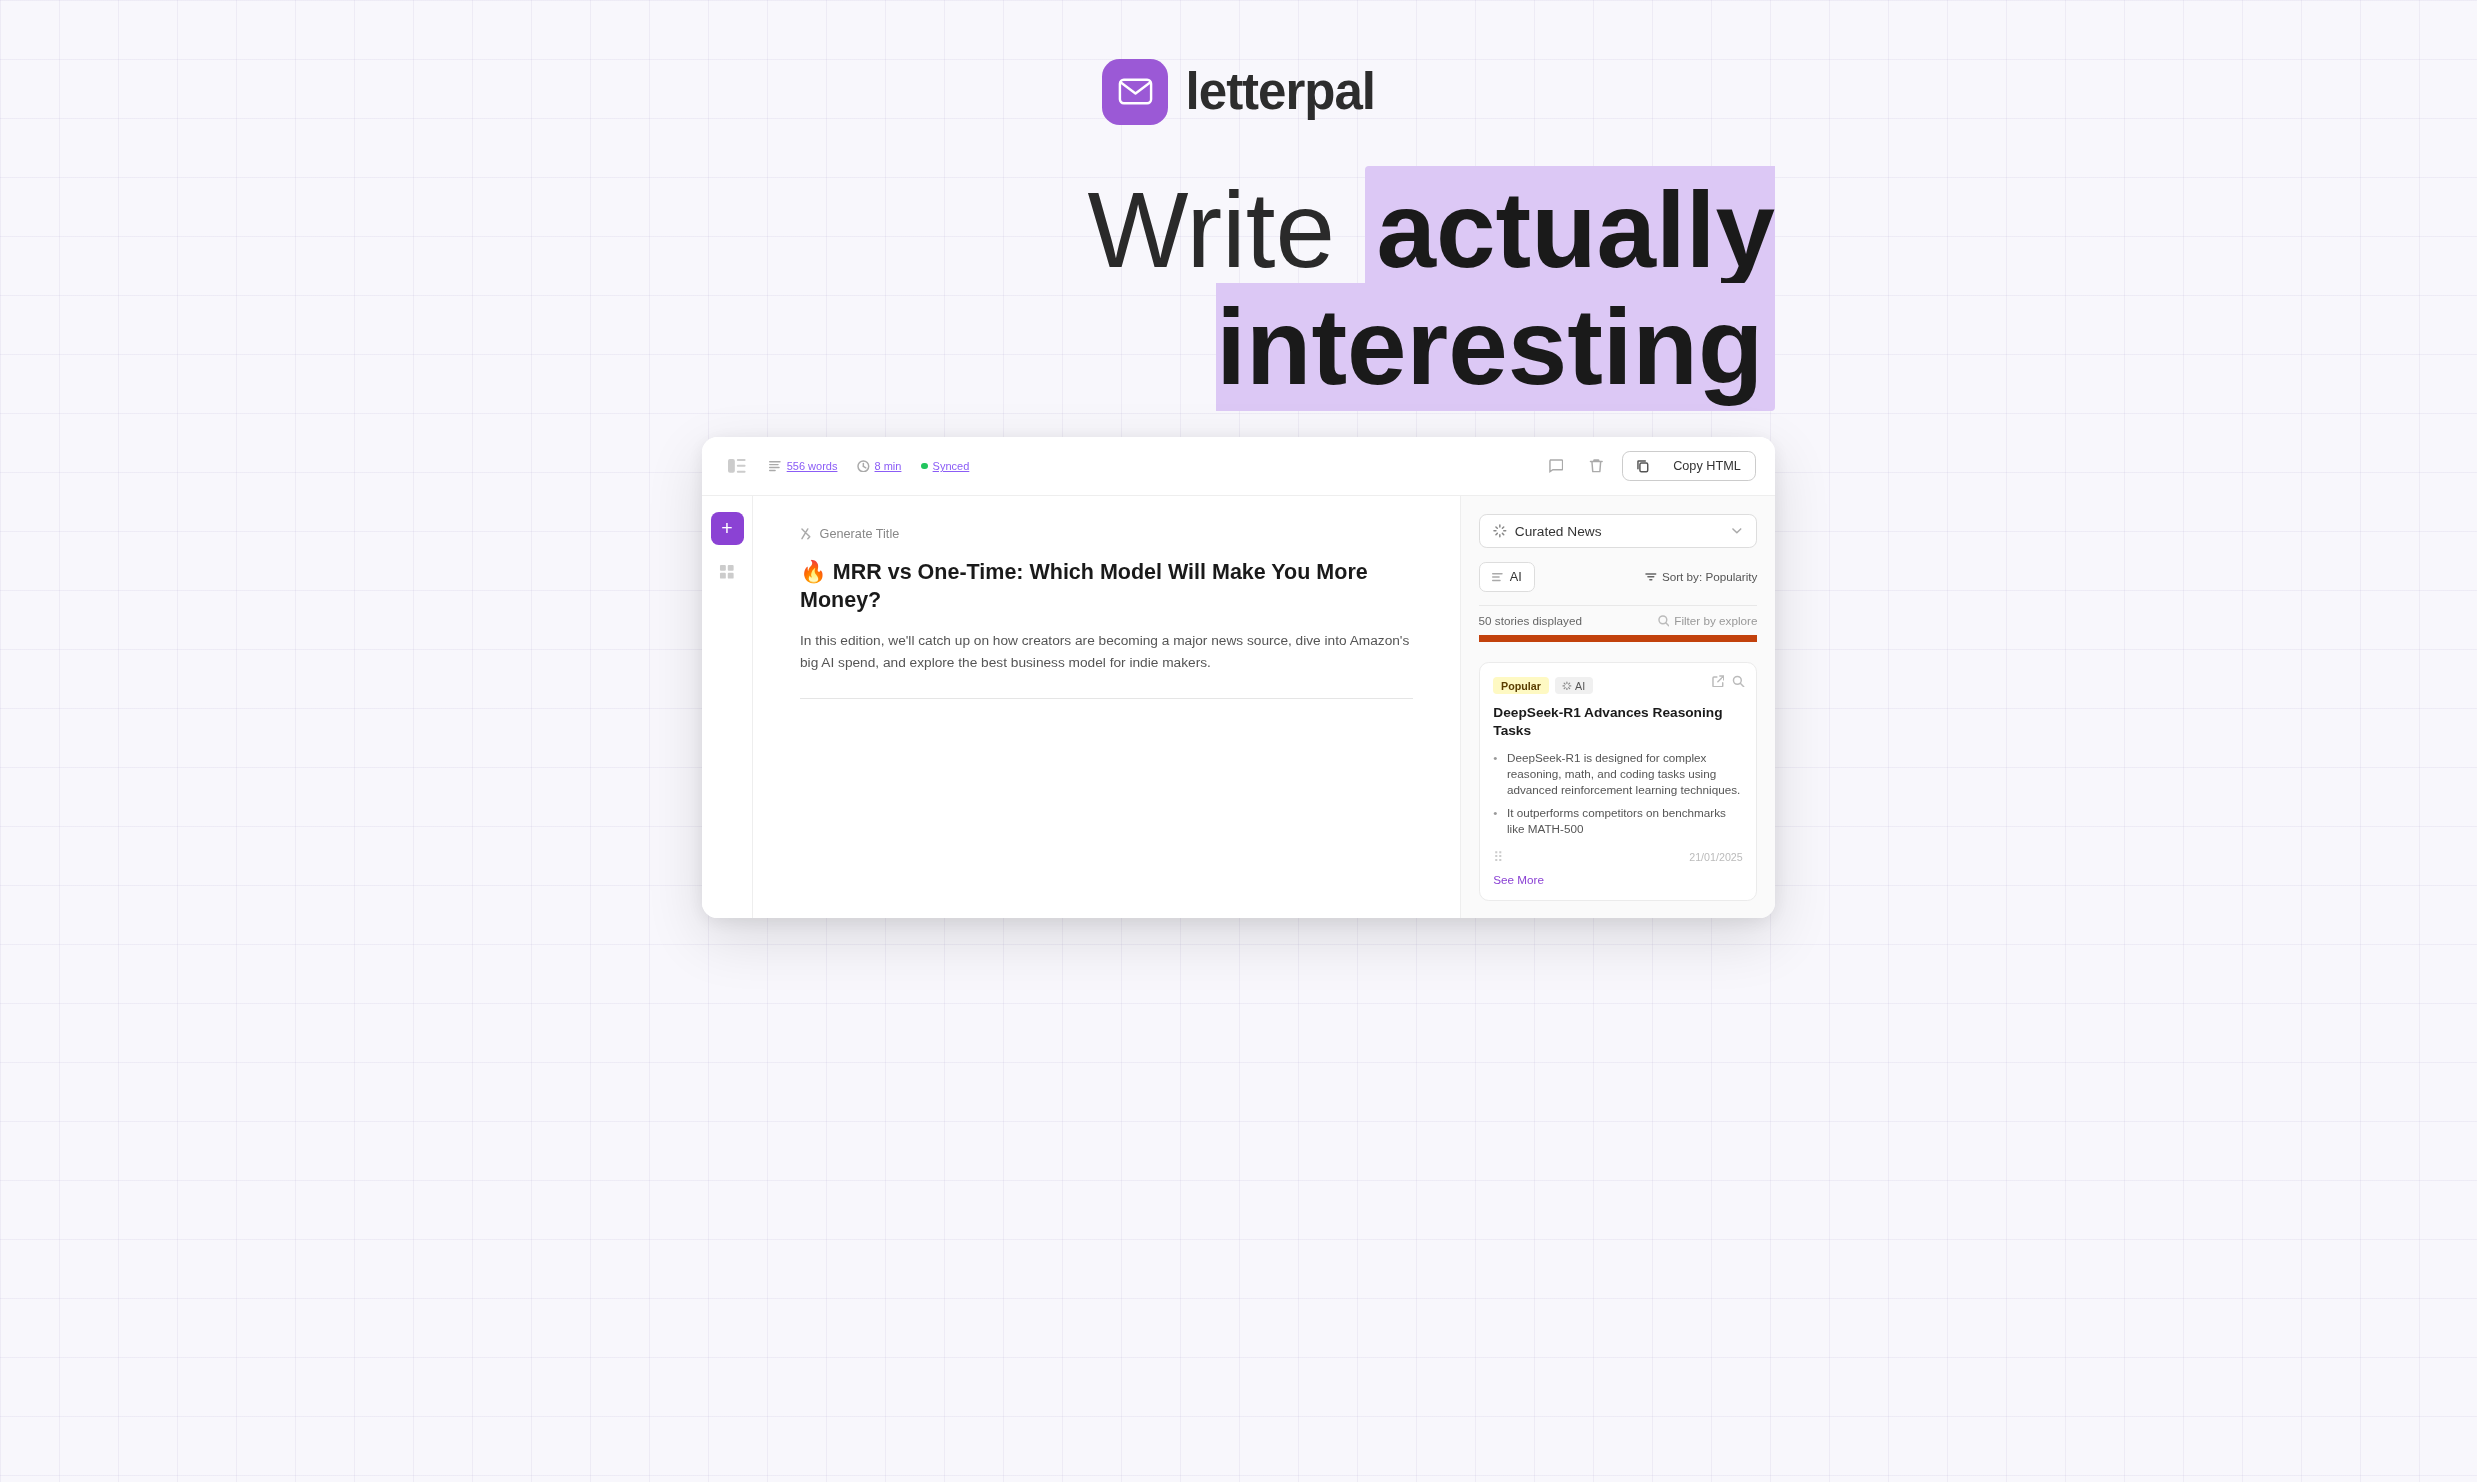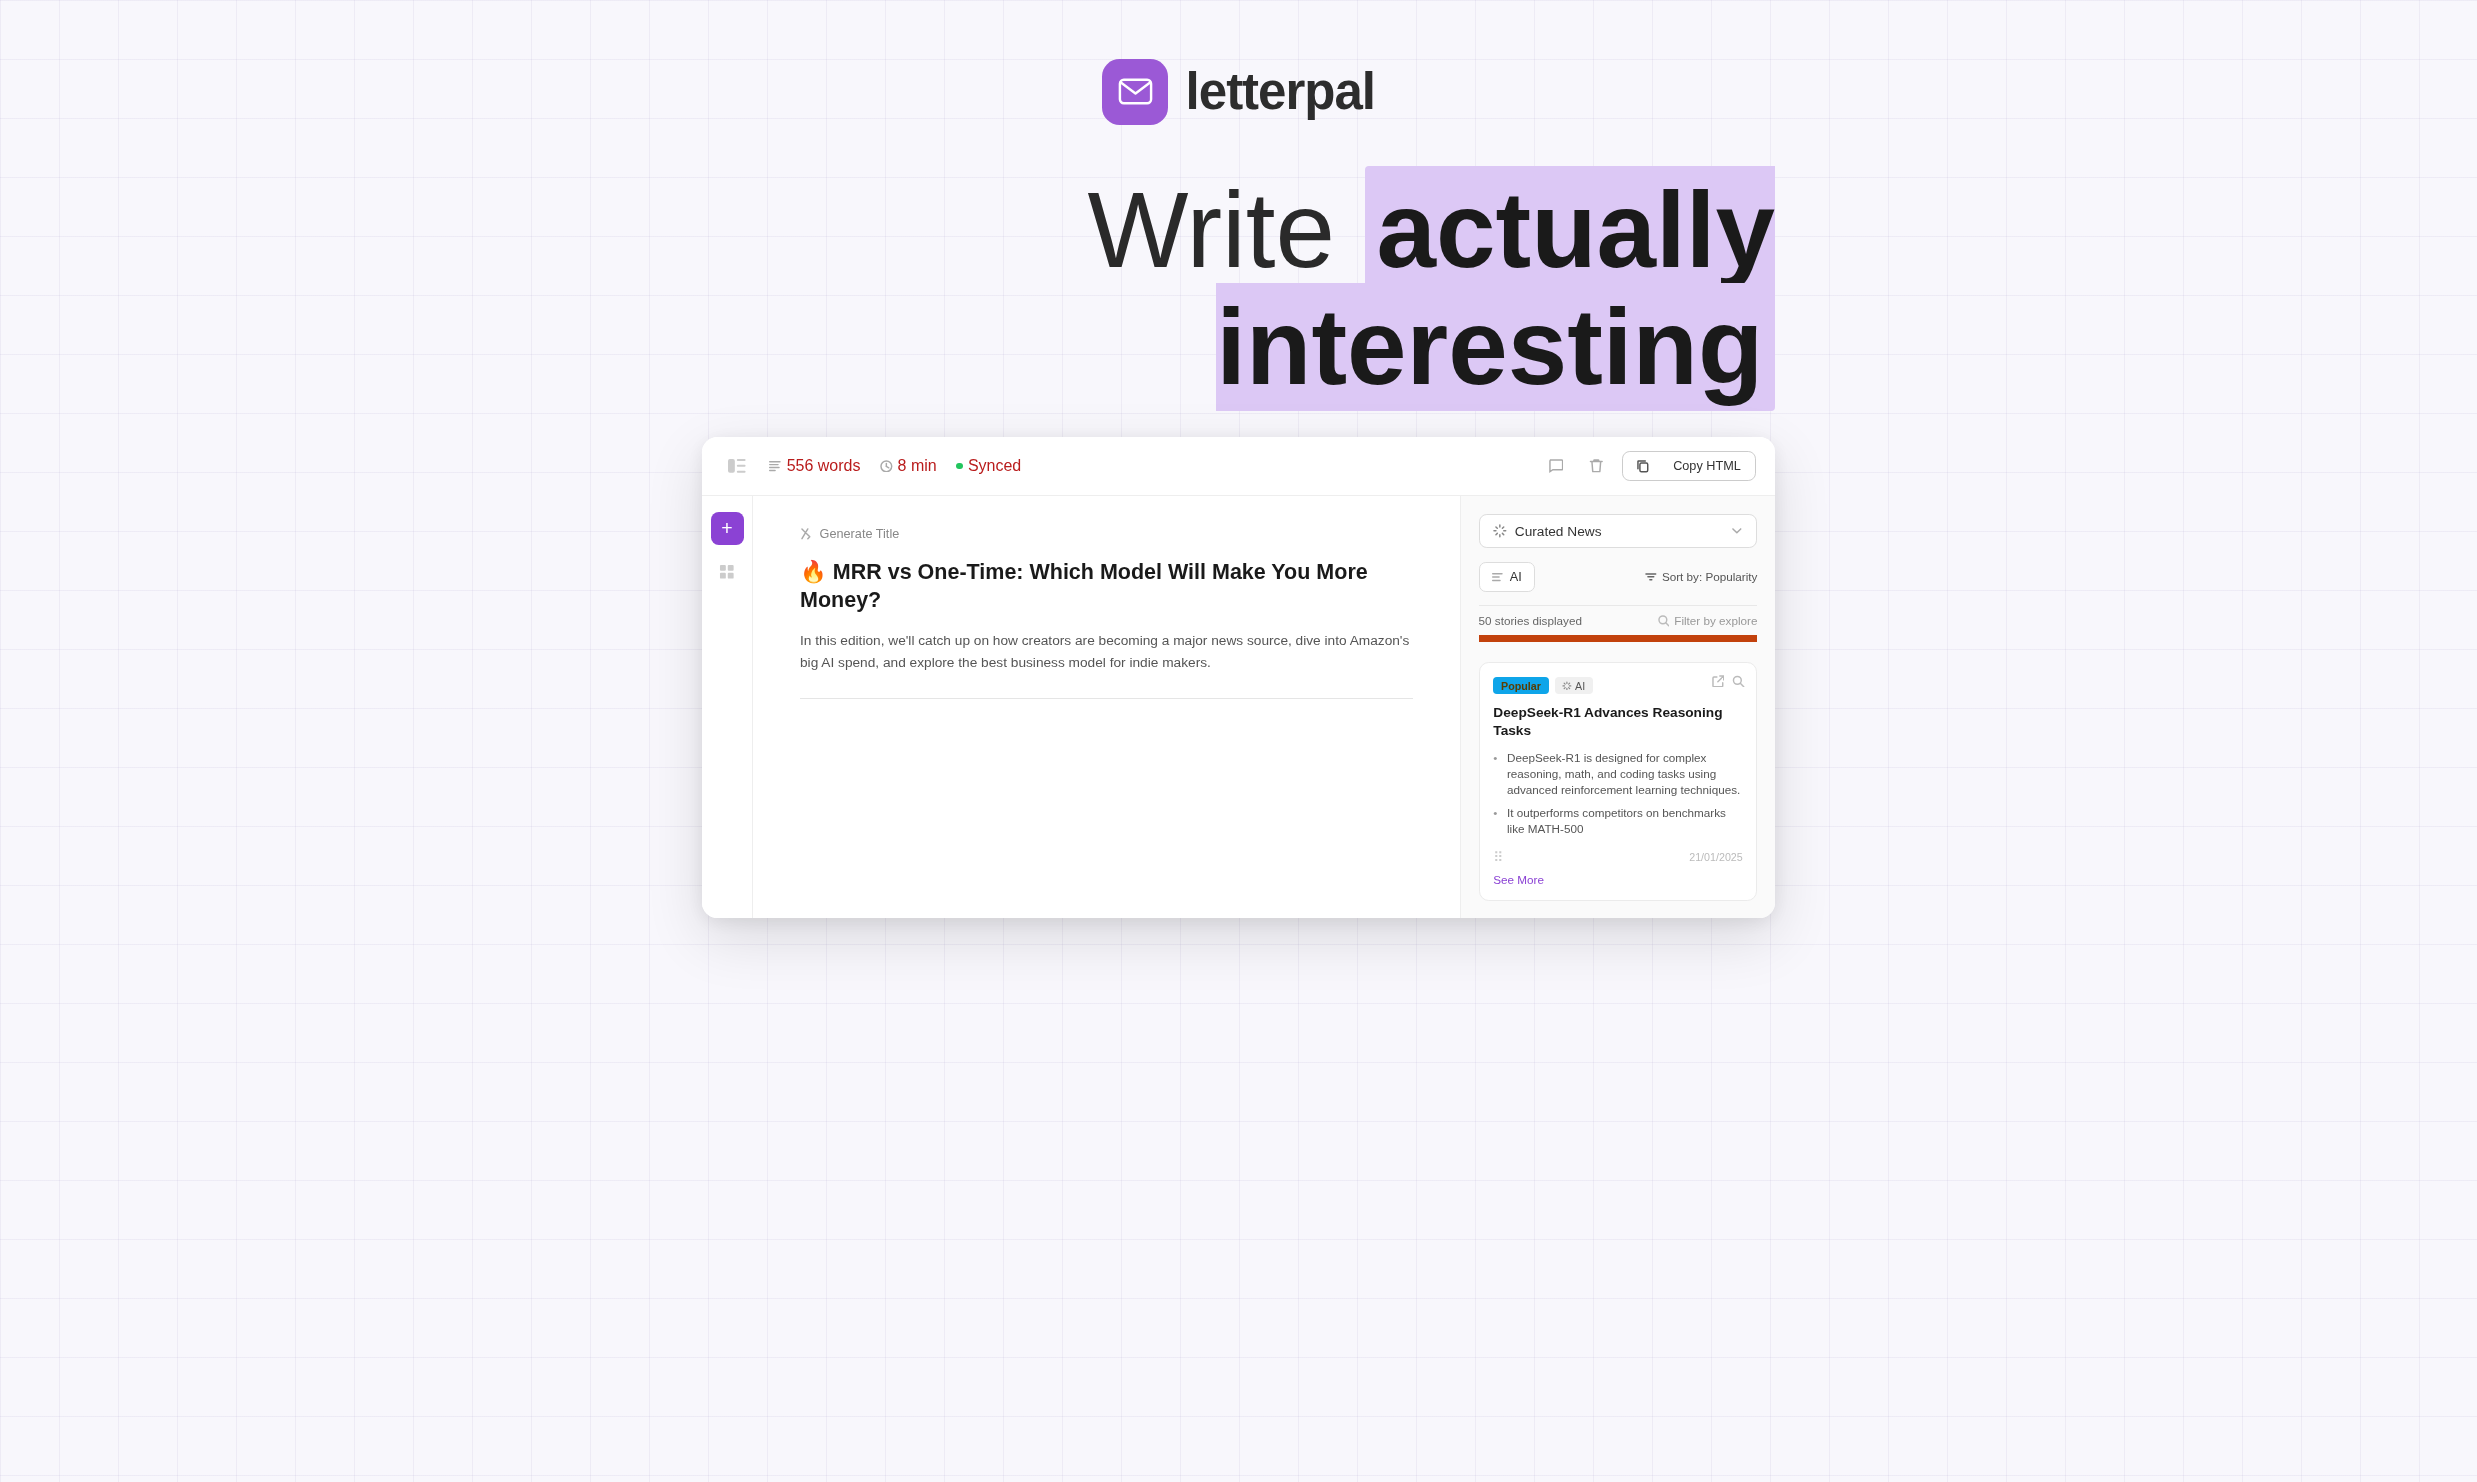--- a/index.html
+++ b/index.html
@@ -142,22 +142,23 @@
       cursor: pointer;
       color: #888;
       border: none;
       background: none;
     }
 
     .toolbar-meta {
       display: flex;
       align-items: center;
       gap: 19.5px;
-      color: #b91c1c;
-      font-size: 16px;
+      color: #8b5cf6;
+      font-size: 11px;
+      text-decoration: underline;
     }
 
     .meta-item {
       display: flex;
       align-items: center;
       gap: 4.9px;
     }
 
     .synced-dot {
       width: 6.8px;
@@ -381,21 +382,21 @@
     }
 
     .story-tags {
       display: flex;
       align-items: center;
       gap: 5.9px;
       margin-bottom: 9.8px;
     }
 
     .tag-popular {
-      background: #0ea5e9;
+      background: #fef9c3;
       color: #5a3d00;
       font-size: 10.7px;
       font-weight: 600;
       padding: 2.9px 7.8px;
       border-radius: 3.9px;
     }
 
     .tag-ai {
       background: #f0f0f0;
       color: #555;

